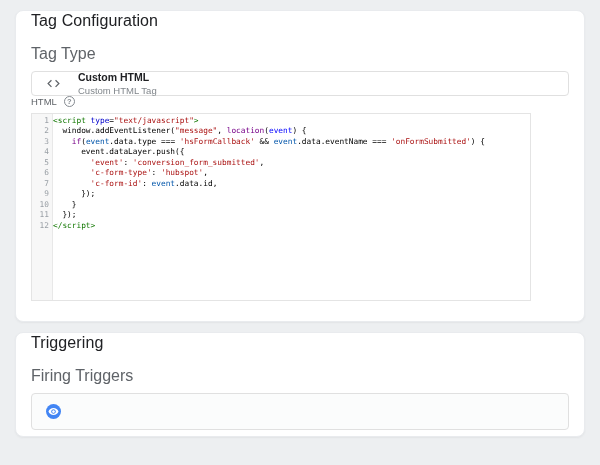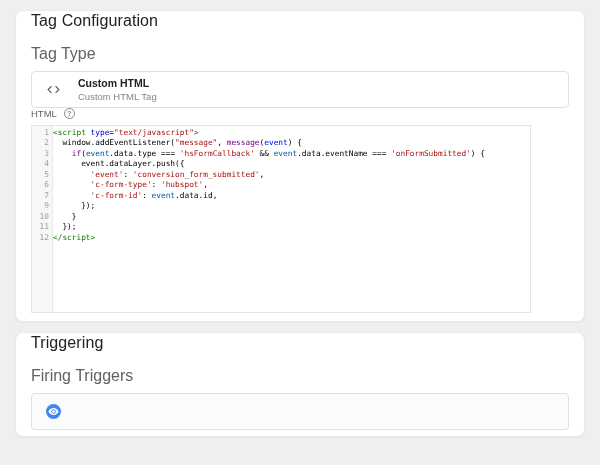--- a/index.html
+++ b/index.html
@@ -28,21 +28,21 @@
     color: var(--heading-text, #202124);
     letter-spacing: .1px;
   }
   .field-label {
     margin-top: 15px;
     font-size: 16px;
     color: var(--label-text, #5f6368);
   }
   .choice-row {
     margin-top: 8px;
-    height: 37px;
+    height: 25px;
     border: 1px solid var(--row-border, #e0e0e0);
     border-radius: 4px;
     background: #fff;
     display: flex;
     align-items: center;
     padding: 0 14px;
     cursor: pointer;
   }
   .choice-row.trigger { background: #fbfcfc; height: 37px; }
   .choice-icon { width: 15px; height: 15px; flex: 0 0 auto; color: #5f6368; }
@@ -151,21 +151,21 @@
 
   <div class="html-label-row">
     <span>HTML</span>
     <span class="help-icon">?</span>
   </div>
 
   <div class="editor">
     <div class="gutter-bg"></div>
     <div class="lines" id="code-lines">
         <div class="cl"><span class="ln">1</span><span class="ct"><span class="tk-tag">&lt;script</span><span class="tk-plain"> </span><span class="tk-attr">type</span><span class="tk-plain">=</span><span class="tk-string">"text/javascript"</span><span class="tk-tag">&gt;</span></span></div>
-        <div class="cl"><span class="ln">2</span><span class="ct"><span class="tk-plain">  window.addEventListener(</span><span class="tk-string">"message"</span><span class="tk-plain">, </span><span class="tk-keyword">message</span><span class="tk-plain">(</span><span class="tk-def">event</span><span class="tk-plain">) {</span></span></div>
+        <div class="cl"><span class="ln">2</span><span class="ct"><span class="tk-plain">  window.addEventListener(</span><span class="tk-string">"message"</span><span class="tk-plain">, </span><span class="tk-keyword">location</span><span class="tk-plain">(</span><span class="tk-def">event</span><span class="tk-plain">) {</span></span></div>
         <div class="cl"><span class="ln">3</span><span class="ct"><span class="tk-plain">    </span><span class="tk-keyword">if</span><span class="tk-plain">(</span><span class="tk-var2">event</span><span class="tk-plain">.data.type === </span><span class="tk-string">'hsFormCallback'</span><span class="tk-plain"> &amp;&amp; </span><span class="tk-var2">event</span><span class="tk-plain">.data.eventName === </span><span class="tk-string">'onFormSubmitted'</span><span class="tk-plain">) {</span></span></div>
         <div class="cl"><span class="ln">4</span><span class="ct"><span class="tk-plain">      event.dataLayer.push({</span></span></div>
         <div class="cl"><span class="ln">5</span><span class="ct"><span class="tk-plain">        </span><span class="tk-string">'event'</span><span class="tk-plain">: </span><span class="tk-string">'conversion_form_submitted'</span><span class="tk-plain">,</span></span></div>
         <div class="cl"><span class="ln">6</span><span class="ct"><span class="tk-plain">        </span><span class="tk-string">'c-form-type'</span><span class="tk-plain">: </span><span class="tk-string">'hubspot'</span><span class="tk-plain">,</span></span></div>
         <div class="cl"><span class="ln">7</span><span class="ct"><span class="tk-plain">        </span><span class="tk-string">'c-form-id'</span><span class="tk-plain">: </span><span class="tk-var2">event</span><span class="tk-plain">.data.id,</span></span></div>
         <div class="cl"><span class="ln">9</span><span class="ct"><span class="tk-plain">      });</span></span></div>
         <div class="cl"><span class="ln">10</span><span class="ct"><span class="tk-plain">    }</span></span></div>
         <div class="cl"><span class="ln">11</span><span class="ct"><span class="tk-plain">  });</span></span></div>
         <div class="cl"><span class="ln">12</span><span class="ct"><span class="tk-tag">&lt;/script&gt;</span></span></div>
       </div>

